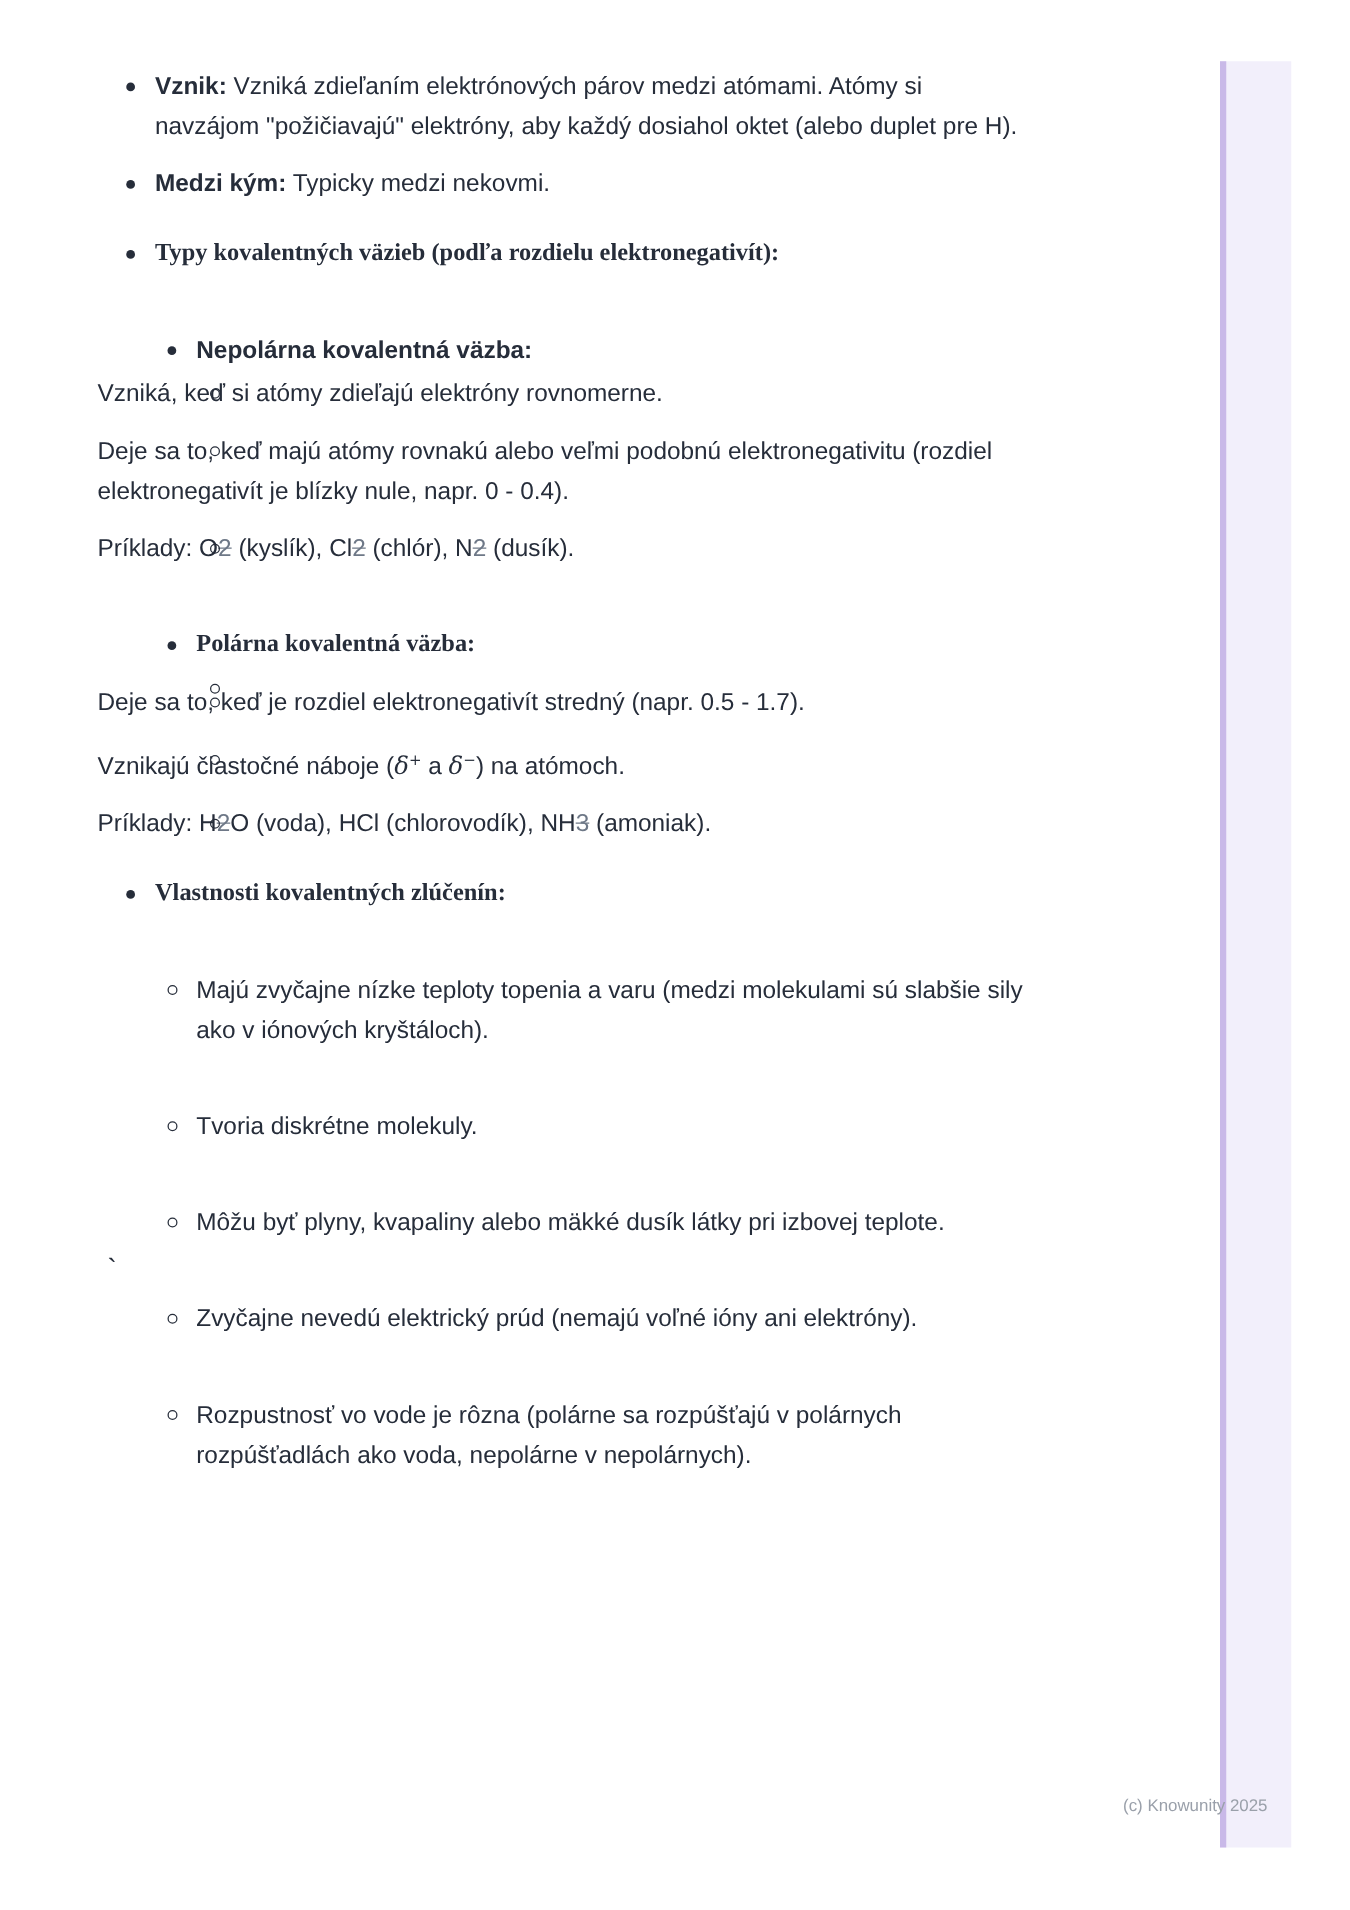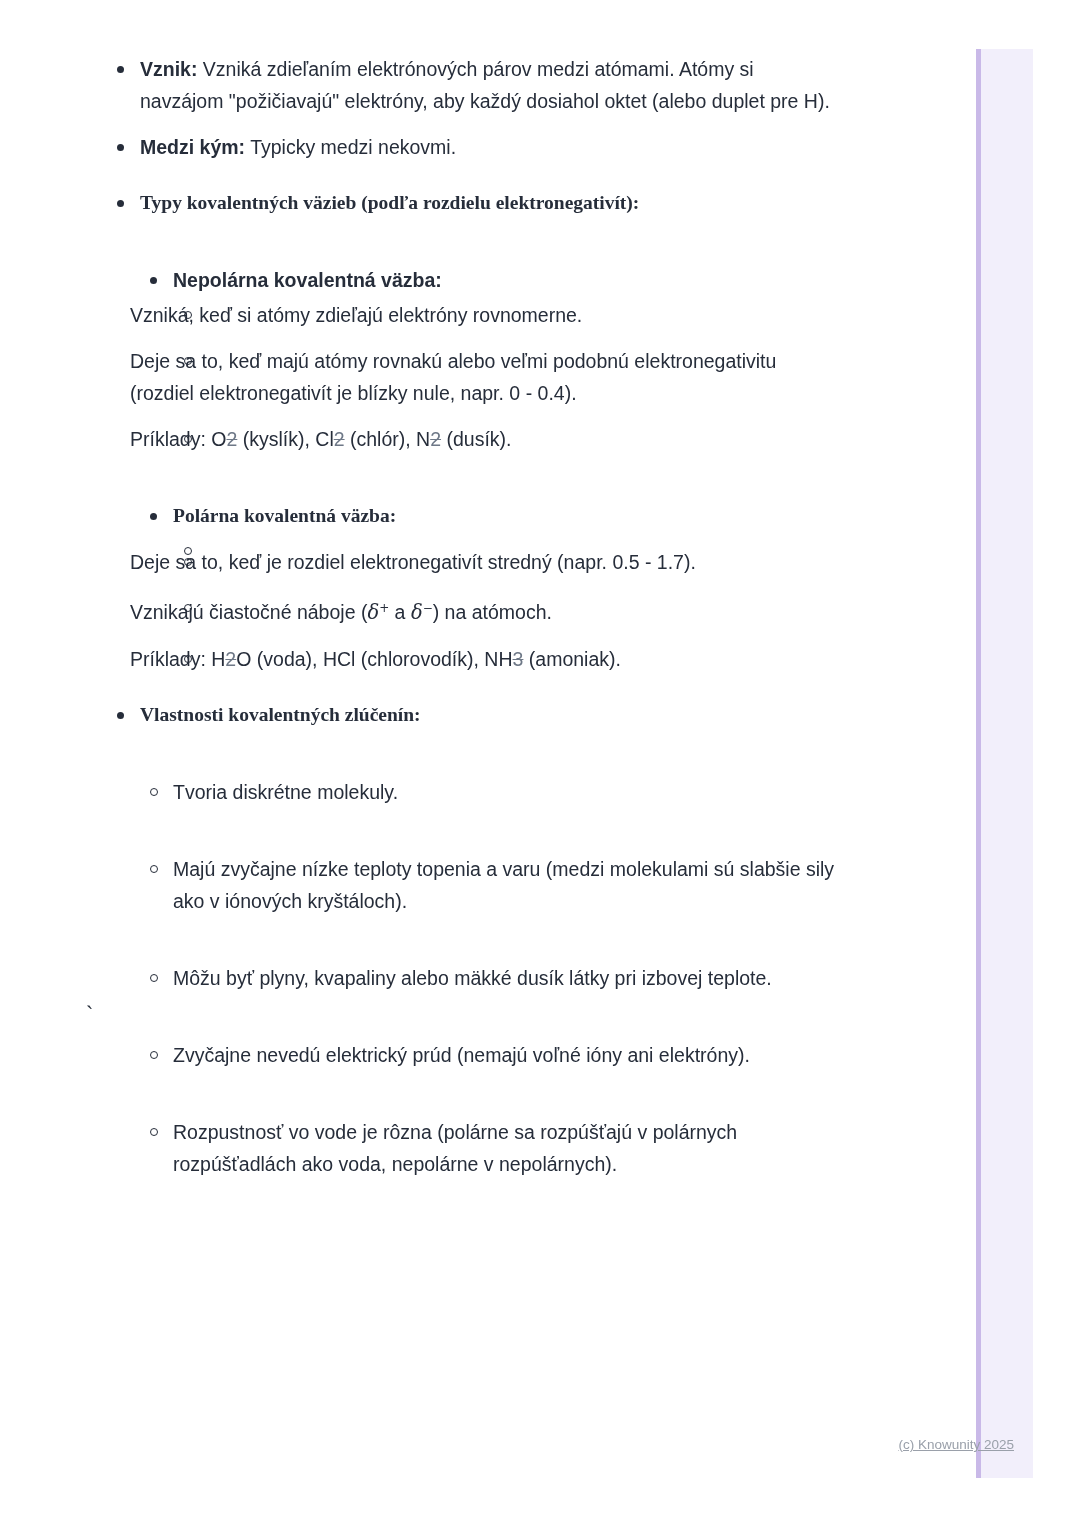--- a/index.html
+++ b/index.html
@@ -18,36 +18,36 @@
     left: 976px;
     width: 52px;
     height: 1429px;
     background: #f2effb;
     border-left: 5px solid #c9b9e8;
     z-index: 0;
   }
   .content {
     position: absolute;
     top: 53px;
-    left: 16px;
+    left: 0;
     width: 820px;
     z-index: 1;
   }
   .item {
     position: relative;
     font-size: 19.5px;
     line-height: 32px;
     margin-top: 14px;
   }
   .item.first { margin-top: 0; }
   .item.tight { margin-top: 3px; }
   .item.loose { margin-top: 24px; font-family: Liberation Serif, serif; }
   .item.level-1 { padding-left: 124px; }
   .item.level-2 { padding-left: 157px; margin-top: 45px; }
-  .item.level-3 { padding-left: 114px; }
+  .item.level-3 { padding-left: 78px; }
   .item.level-1 > .bullet { left: 101px; }
   .item.level-2 > .bullet { left: 134px; }
   .item.level-3 > .bullet { left: 168px; }
   .bullet {
     position: absolute;
     top: 13px;
     width: 7px;
     height: 7px;
     border-radius: 50%;
   }
@@ -81,21 +81,20 @@
     color: #262d3a;
     z-index: 1;
   }
   .footer {
     position: absolute;
     top: 1437px;
     right: 66px;
     font-size: 13.5px;
     color: #9aa0aa;
     z-index: 2;
-    text-decoration: underline;
   }
 </style>
 </head>
 <body>
 
 <div class="page">
   <div class="accent-bar" style="background: rgb(242, 239, 251); border-left-color: rgb(201, 185, 232);"></div>
   <div class="content" id="content">
       <div class="item level-1 first"><span class="bullet disc"></span><span><span class="seg-bold">Vznik:</span><span> Vzniká zdieľaním elektrónových párov medzi atómami. Atómy si navzájom "požičiavajú" elektróny, aby každý dosiahol oktet (alebo duplet pre H).</span></span></div>
       <div class="item level-1"><span class="bullet disc"></span><span><span class="seg-bold">Medzi kým:</span><span> Typicky medzi nekovmi.</span></span></div>
@@ -103,21 +102,21 @@
       <div class="item level-2 tight"><span class="bullet disc"></span><span><span class="seg-bold">Nepolárna kovalentná väzba:</span></span></div>
       <div class="item level-3 tight"><span class="bullet circle"></span><span><span>Vzniká, keď si atómy zdieľajú elektróny rovnomerne.</span></span></div>
       <div class="item level-3"><span class="bullet circle"></span><span><span>Deje sa to, keď majú atómy rovnakú alebo veľmi podobnú elektronegativitu (rozdiel elektronegativít je blízky nule, napr. 0 - 0.4).</span></span></div>
       <div class="item level-3"><span class="bullet circle"></span><span><span>Príklady: O</span><span class="seg-strike">2</span><span> (kyslík), Cl</span><span class="seg-strike">2</span><span> (chlór), N</span><span class="seg-strike">2</span><span> (dusík).</span></span></div>
       <div class="item level-2 loose"><span class="bullet disc"></span><span><span class="seg-bold">Polárna kovalentná väzba:</span></span></div>
       <div class="item level-3 tight"><span class="bullet circle"></span></div>
       <div class="item level-3"><span class="bullet circle"></span><span><span>Deje sa to, keď je rozdiel elektronegativít stredný (napr. 0.5 - 1.7).</span></span></div>
       <div class="item level-3"><span class="bullet circle"></span><span><span>Vznikajú čiastočné náboje (</span><span class="seg-math">δ</span><span class="seg-sup">+</span><span> a </span><span class="seg-math">δ</span><span class="seg-sup">−</span><span>) na atómoch.</span></span></div>
       <div class="item level-3"><span class="bullet circle"></span><span><span>Príklady: H</span><span class="seg-strike">2</span><span>O (voda), HCl (chlorovodík), NH</span><span class="seg-strike">3</span><span> (amoniak).</span></span></div>
       <div class="item level-1 loose"><span class="bullet disc"></span><span><span class="seg-bold">Vlastnosti kovalentných zlúčenín:</span></span></div>
+      <div class="item level-2"><span class="bullet circle"></span><span><span>Majú zvyčajne nízke teploty topenia a varu (medzi molekulami sú slabšie sily ako v iónových kryštáloch).</span></span></div>
       <div class="item level-2 tight"><span class="bullet circle"></span><span><span>Tvoria diskrétne molekuly.</span></span></div>
-      <div class="item level-2"><span class="bullet circle"></span><span><span>Majú zvyčajne nízke teploty topenia a varu (medzi molekulami sú slabšie sily ako v iónových kryštáloch).</span></span></div>
       <div class="item level-2"><span class="bullet circle"></span><span><span>Môžu byť plyny, kvapaliny alebo mäkké dusík látky pri izbovej teplote.</span></span></div>
       <div class="item level-2"><span class="bullet circle"></span><span><span>Zvyčajne nevedú elektrický prúd (nemajú voľné ióny ani elektróny).</span></span></div>
       <div class="item level-2"><span class="bullet circle"></span><span><span>Rozpustnosť vo vode je rôzna (polárne sa rozpúšťajú v polárnych rozpúšťadlách ako voda, nepolárne v nepolárnych).</span></span></div>
     </div>
   <div class="stray-char">`</div>
   <div class="footer">(c) Knowunity 2025</div>
 </div>
 
 </body></html>

